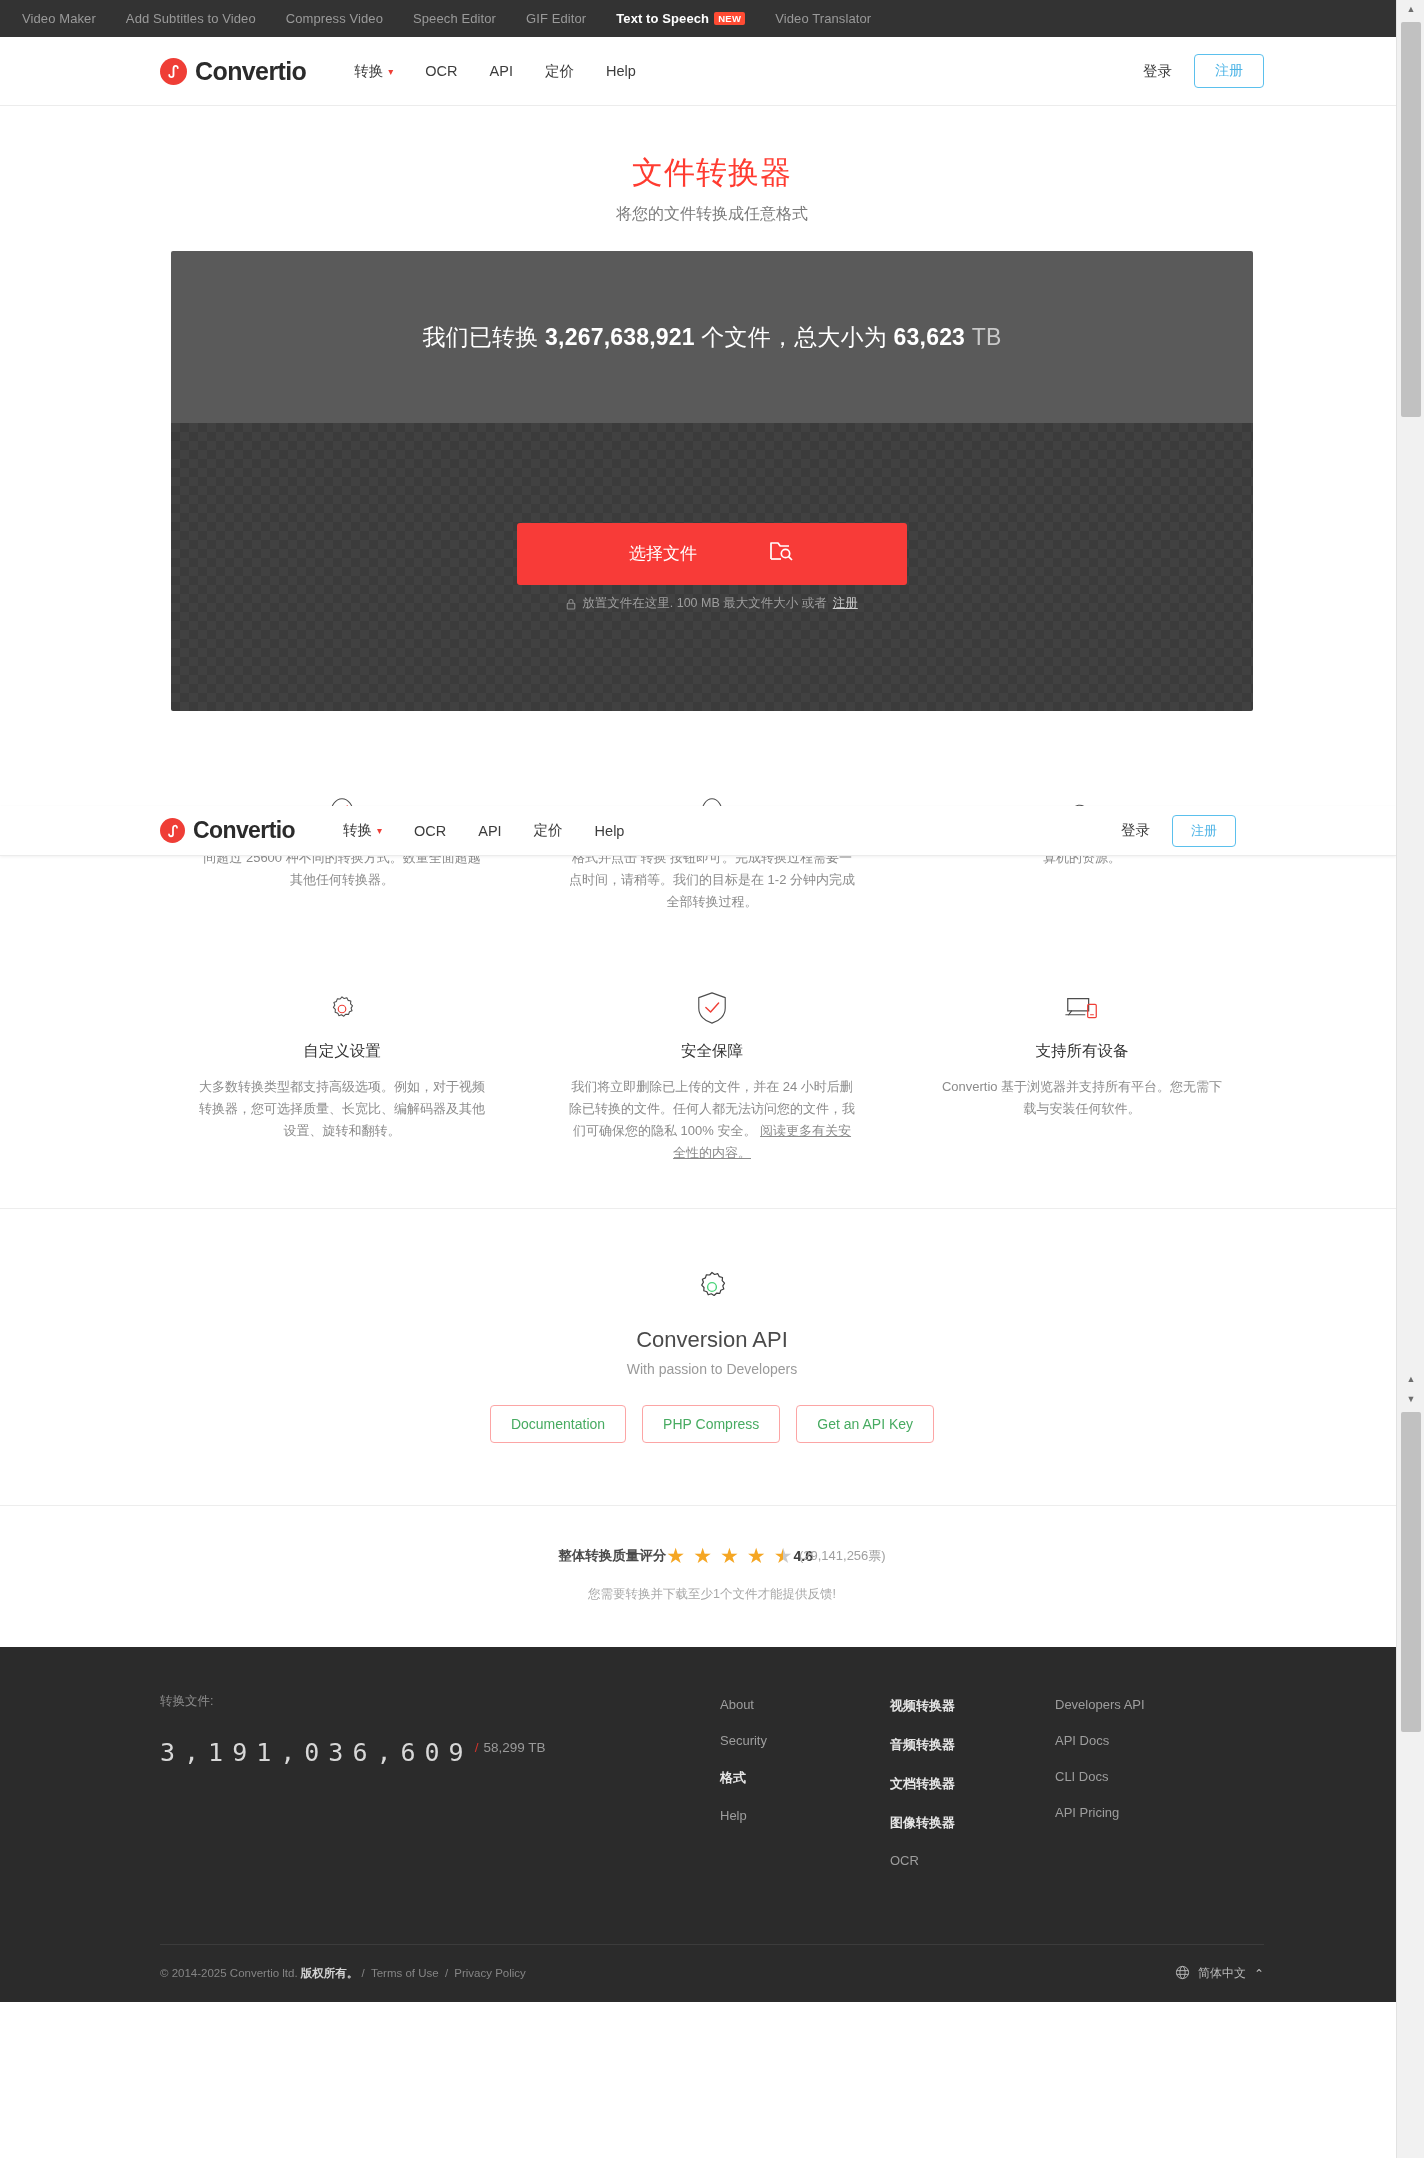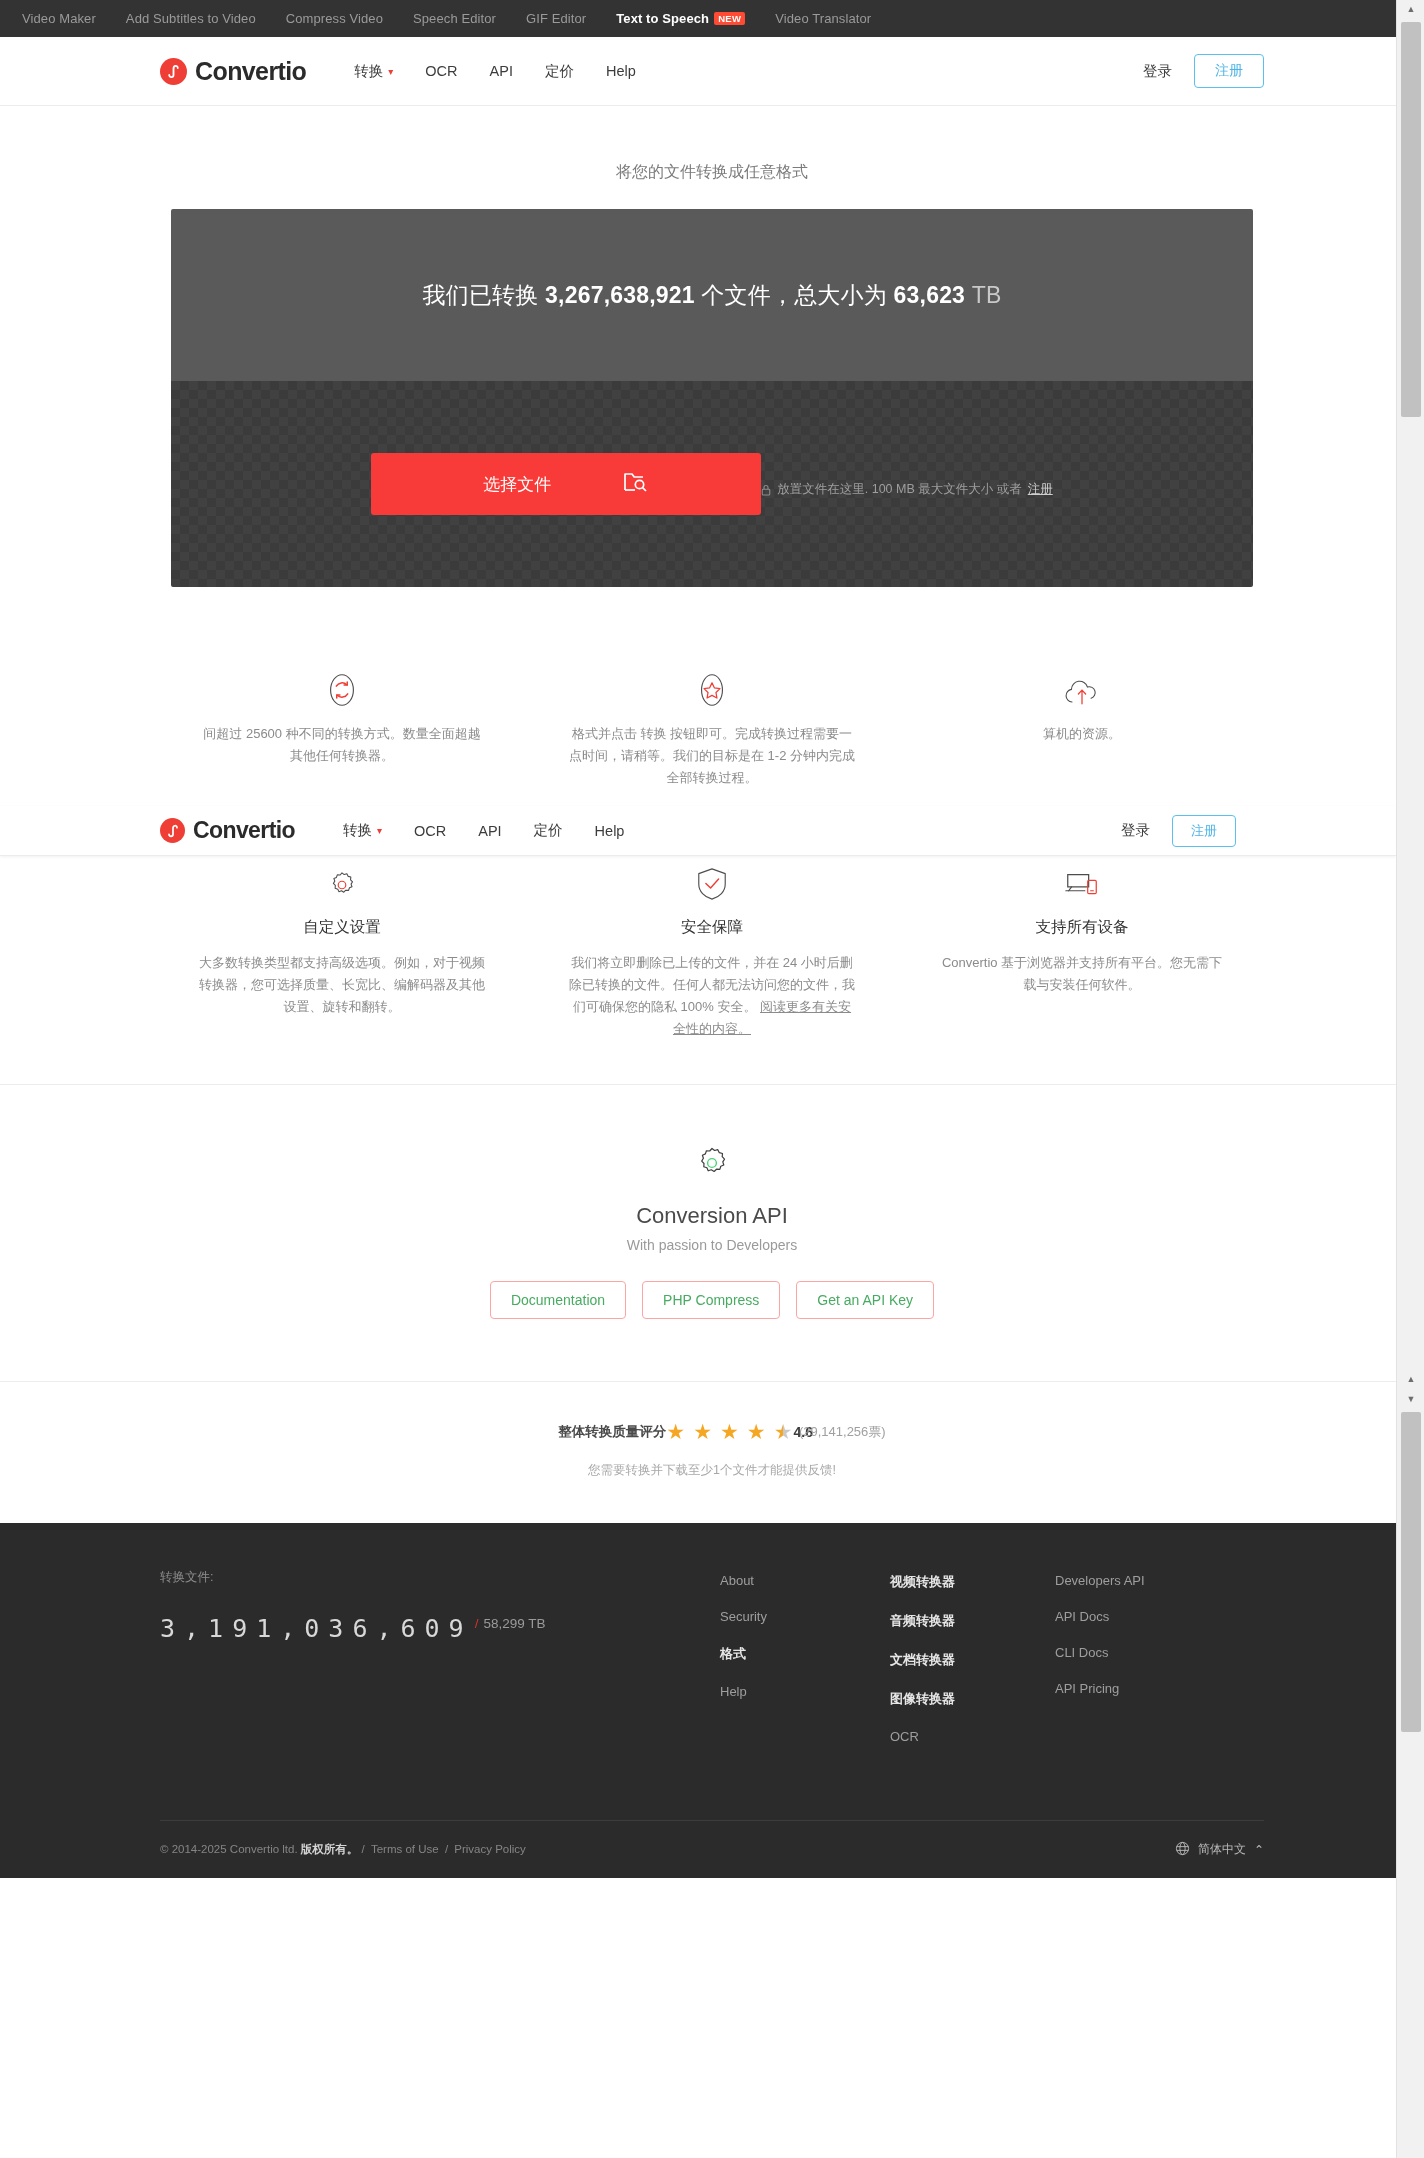--- a/index.html
+++ b/index.html
@@ -104,24 +104,24 @@
   .dz-stats {
     background: #5a5a5a;
     height: 172px;
     display: flex; align-items: center; justify-content: center;
     color: #ffffff;
     font-size: 23px;
     letter-spacing: .2px;
   }
   .dz-stats .dim { color: #c9c9c9; }
   .dz-body {
-    height: 206px;
+    height: 288px;
     background:
       repeating-conic-gradient(#3b3b3b 0% 25%, #414141 0% 50%) 0 0/18px 18px;
-    display: flex; 
+    display: flex; flex-direction: column;
     align-items: center; justify-content: center;
   }
   .choose-btn {
     width: 390px; height: 62px;
     background: #f83b38;
     border: none; border-radius: 3px;
     color: #fff; font-size: 17px; cursor: pointer;
     display: flex; align-items: center; justify-content: center; gap: 72px;
     font-family: inherit;
   }
@@ -272,20 +272,21 @@
       <a class="nav-item">定价</a>
       <a class="nav-item">Help</a>
     </div>
     <div class="header-right">
       <a class="login-link">登录</a>
       <button class="signup-btn">注册</button>
     </div>
   </div>
 
   <div class="hero">
+    <h1 class="hero-title">文件转换器</h1>
     <div class="hero-sub">将您的文件转换成任意格式</div>
   </div>
 
   <div class="dropzone">
     <div class="dz-stats">
       <span>我们已转换</span>&nbsp;
       <strong>3,267,638,921</strong>&nbsp;
       <span>个文件，总大小为</span>&nbsp;
       <strong>63,623</strong>&nbsp;
       <span class="dim">TB</span>

